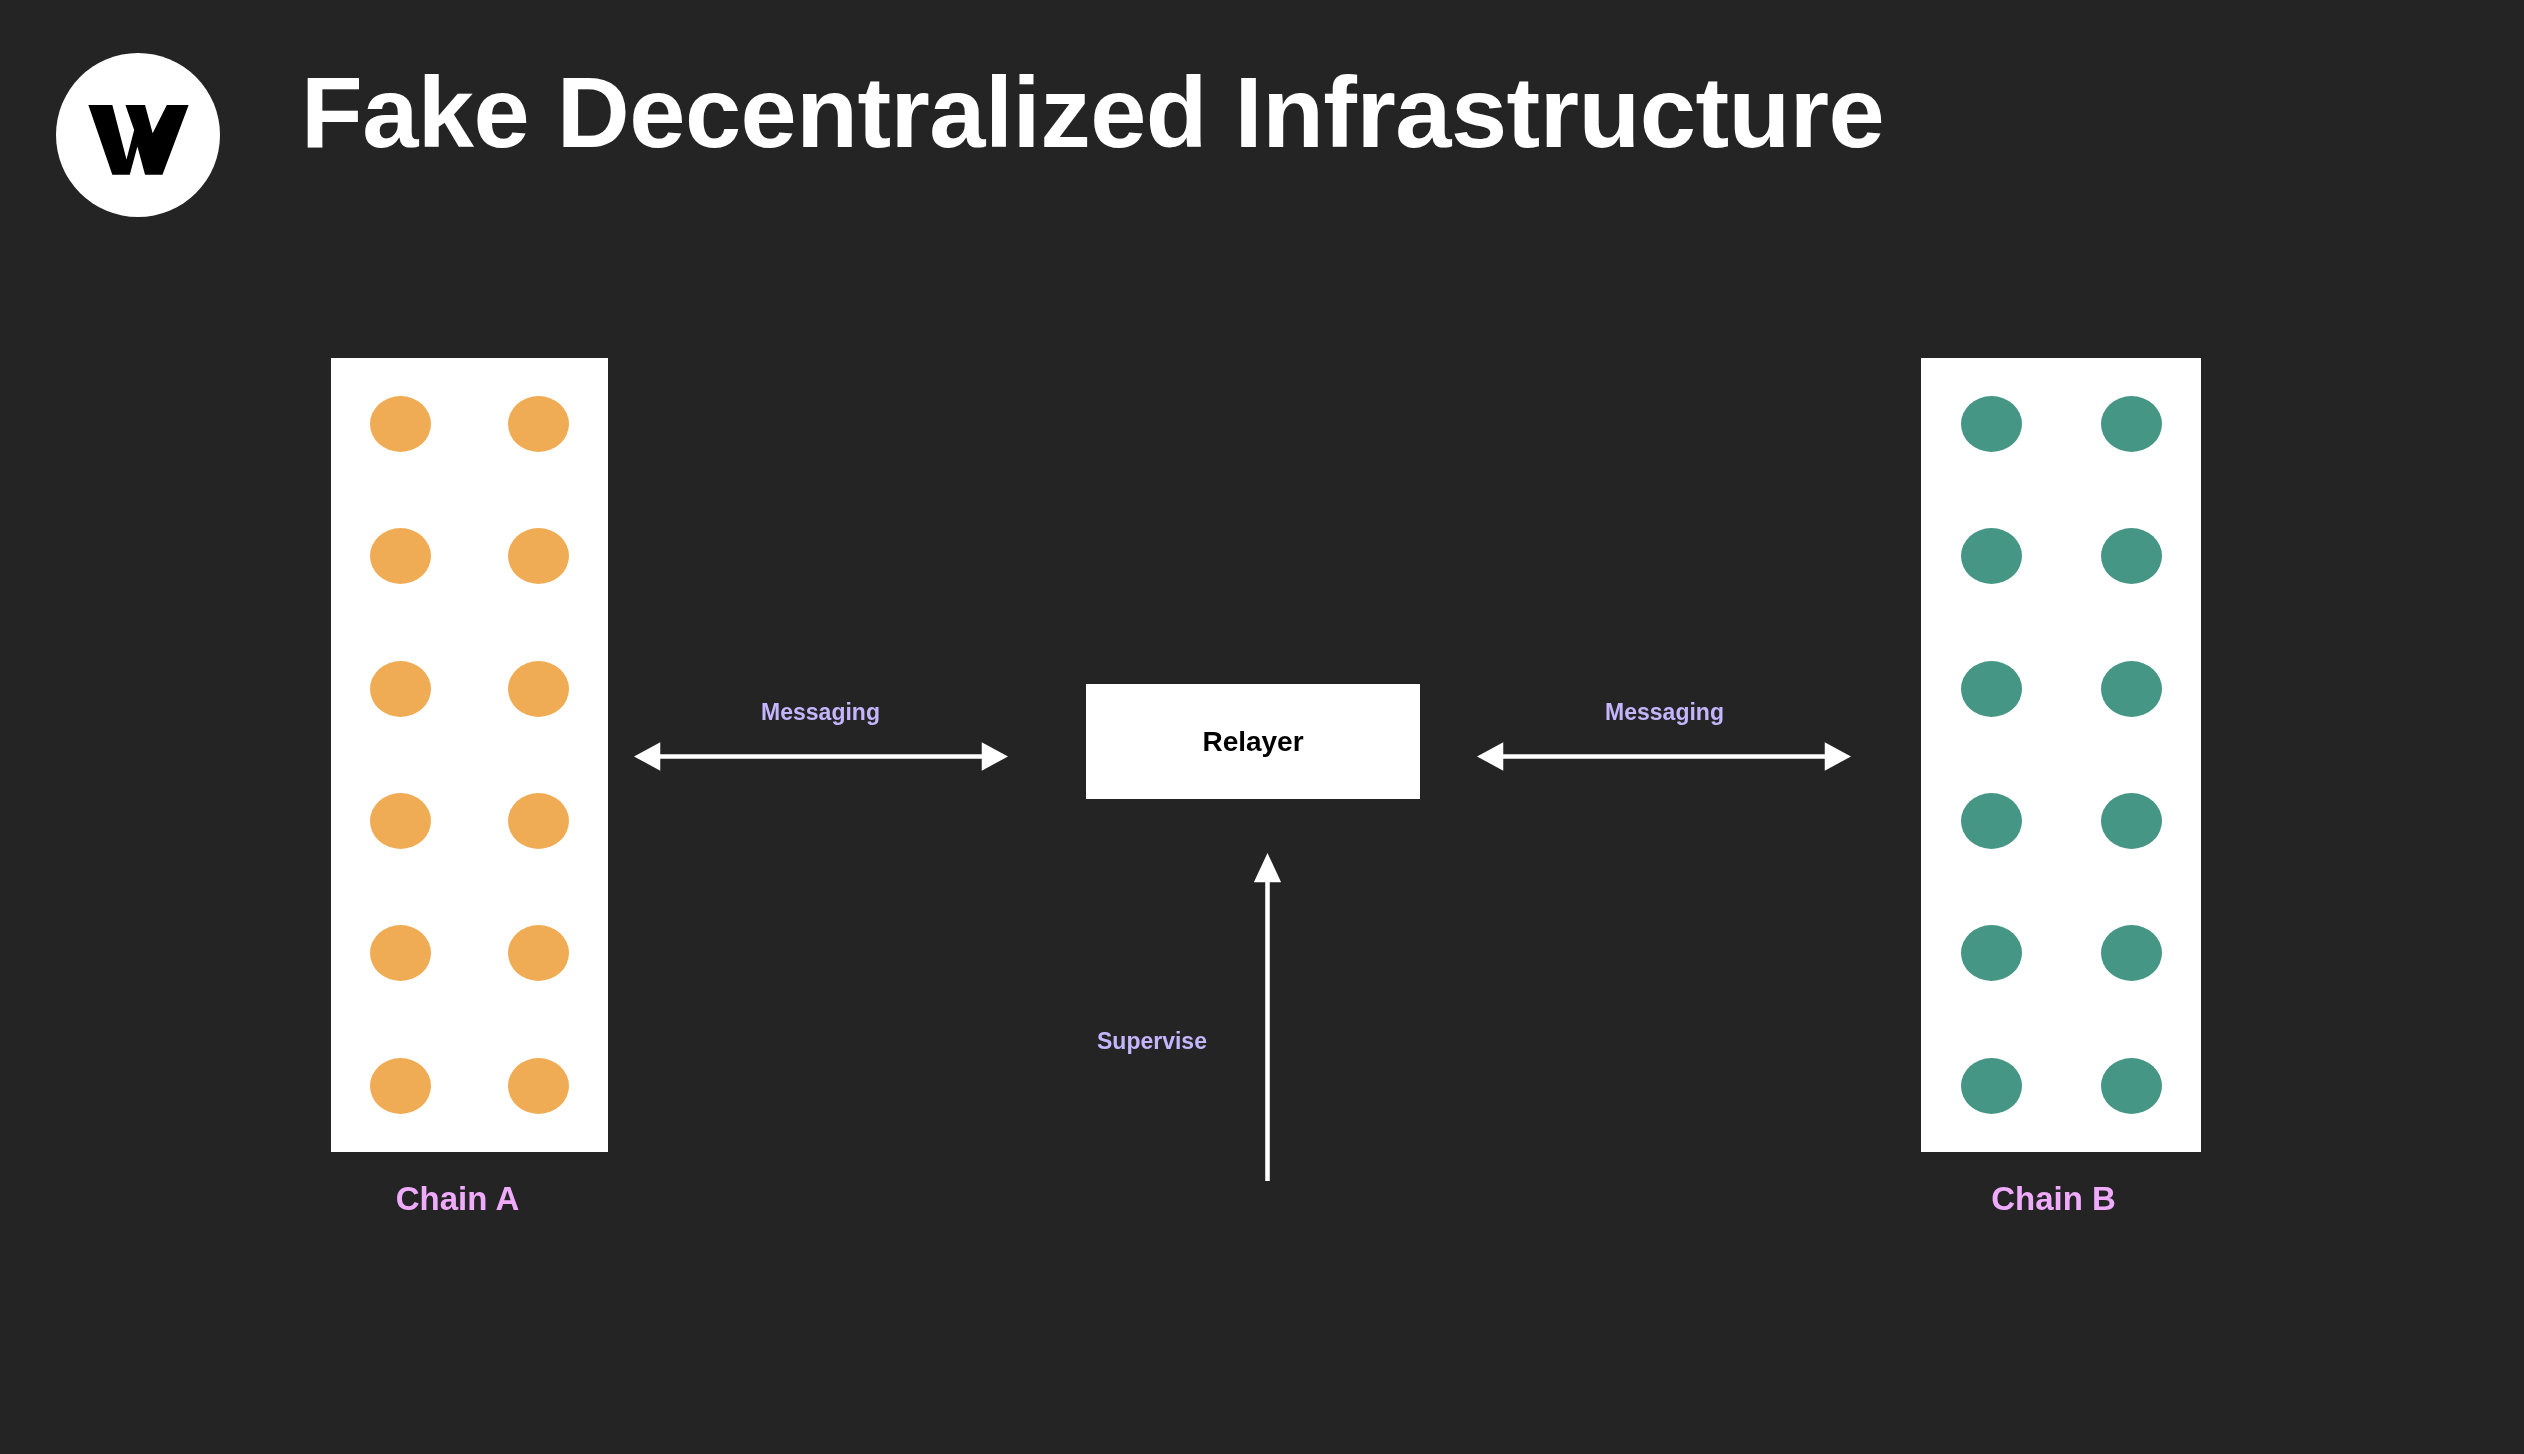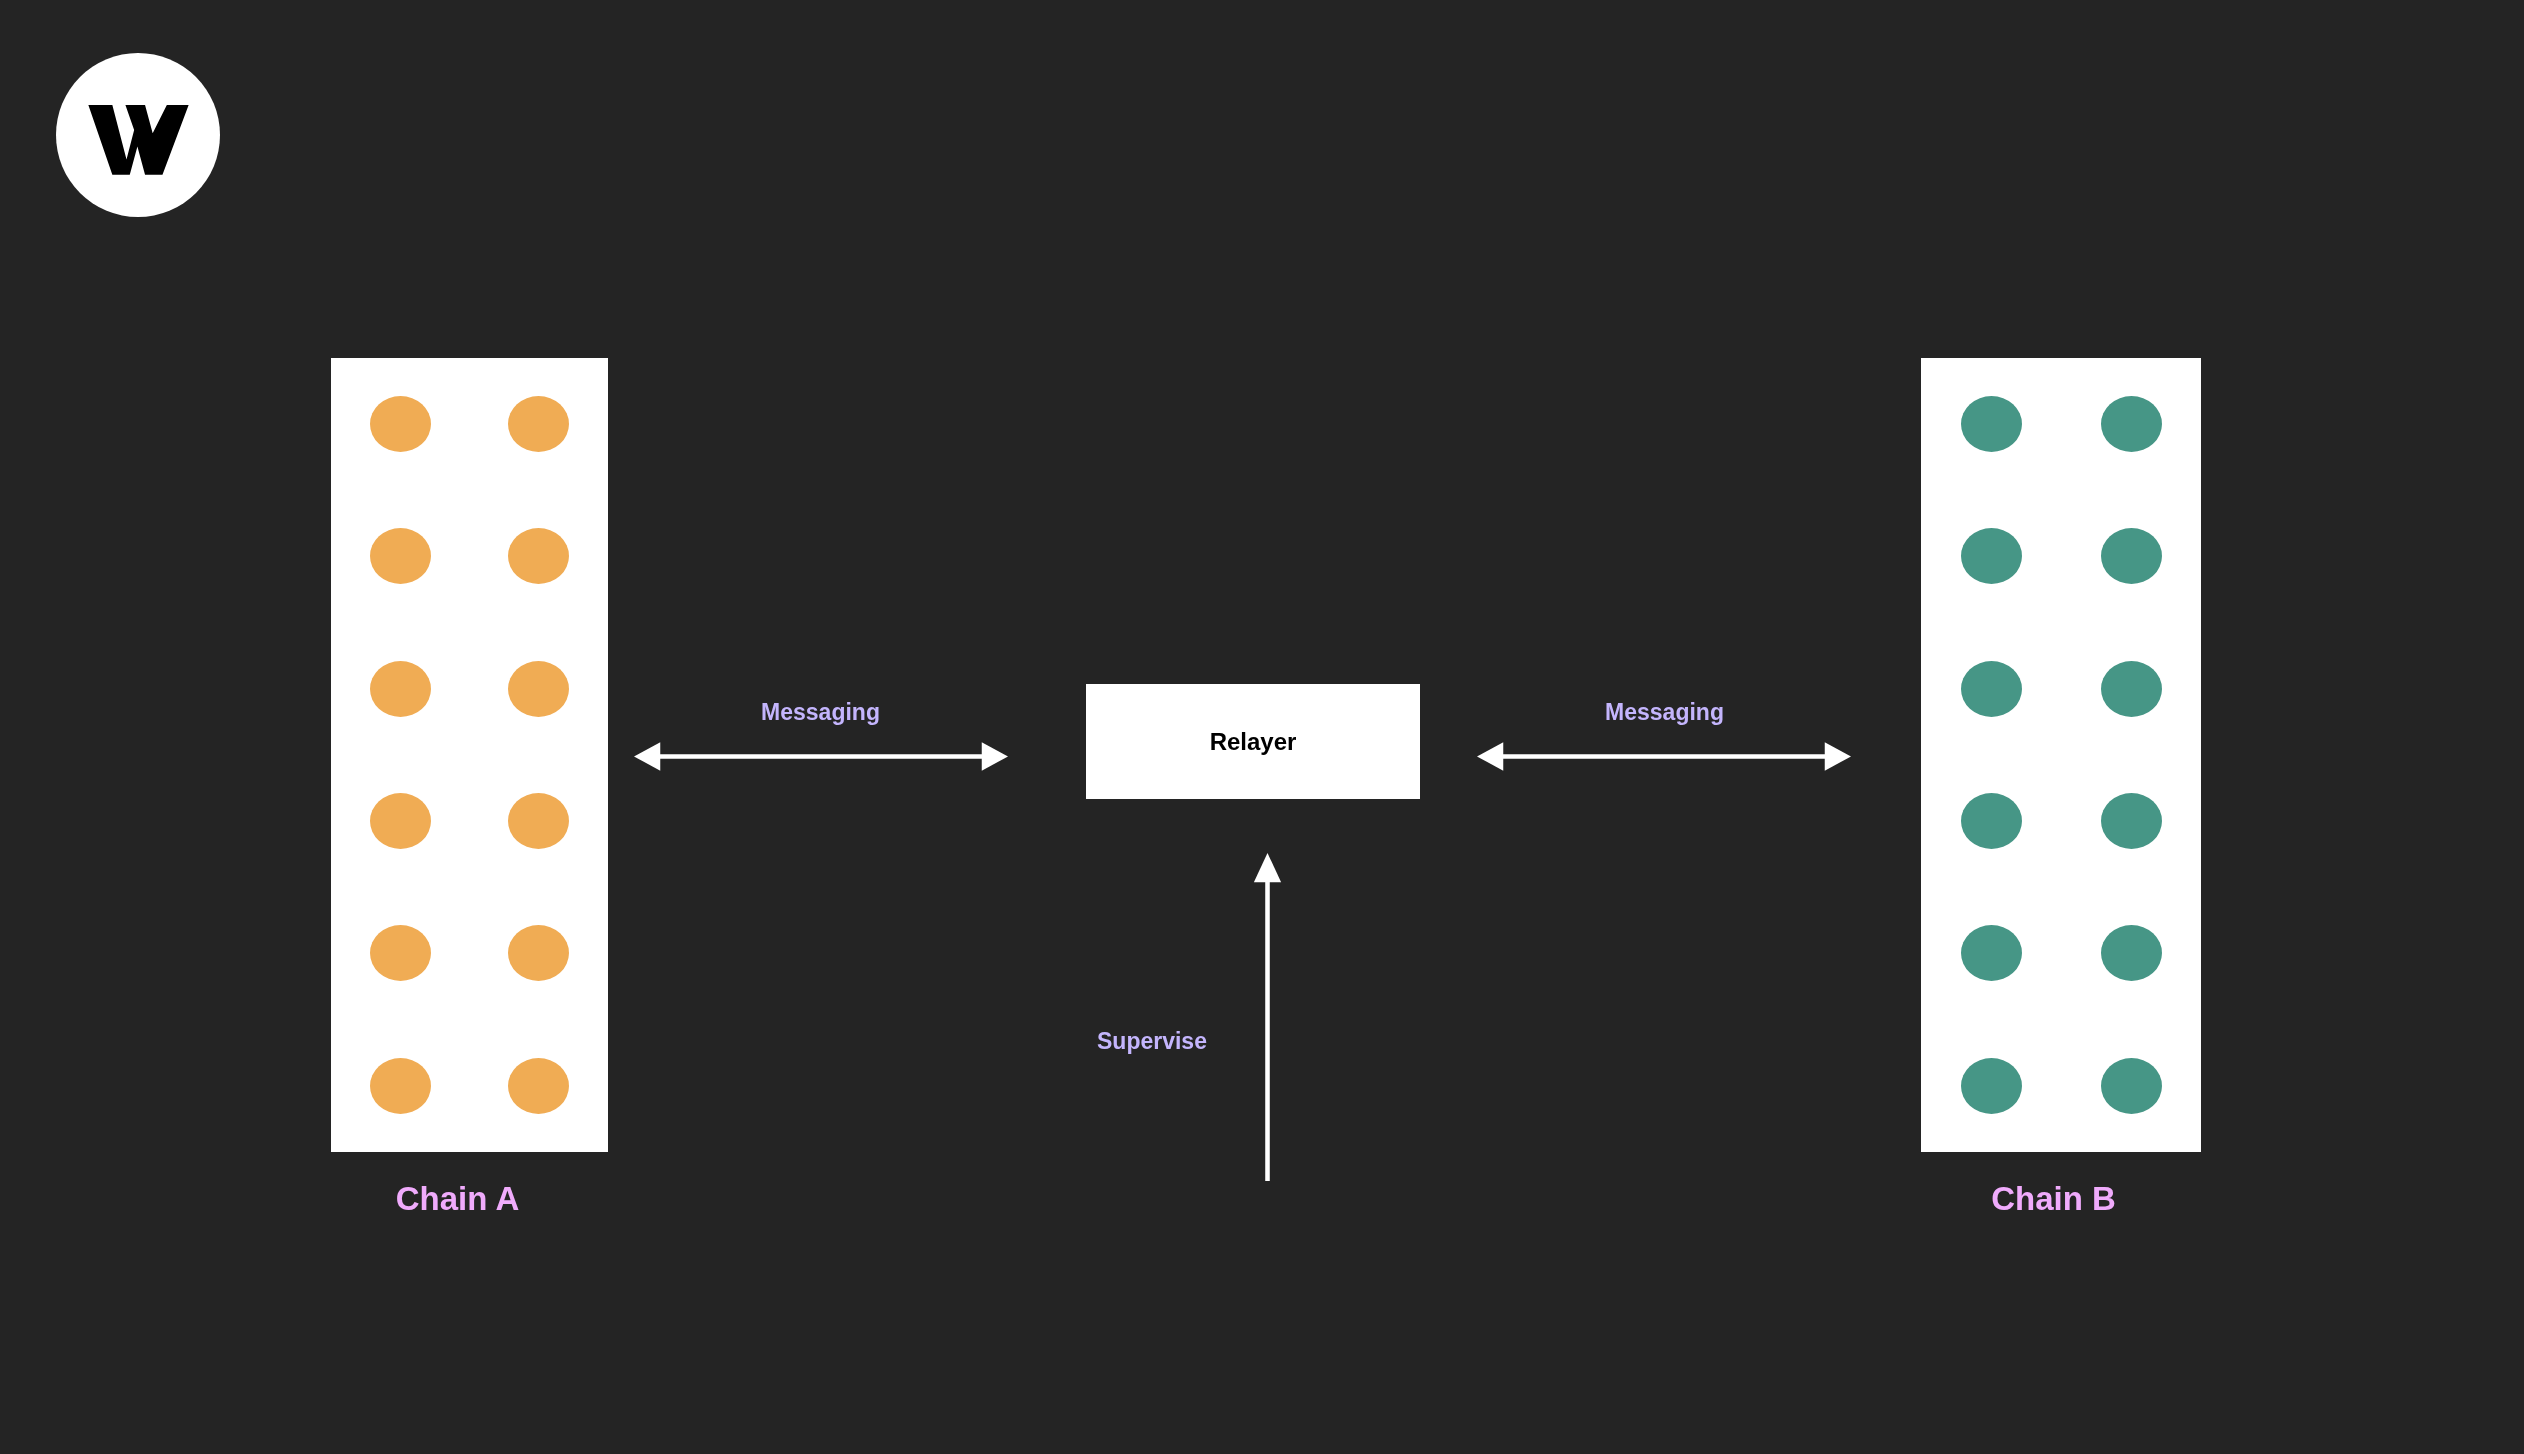--- a/index.html
+++ b/index.html
@@ -104,21 +104,21 @@
     left: 1086px;
     top: 684px;
     width: 334px;
     height: 115px;
     background: #ffffff;
     display: flex;
     align-items: center;
     justify-content: center;
   }
   #relayer-label {
-    font-size: 24px;
+    font-size: 28px;
     font-weight: 700;
     color: #000000;
     white-space: nowrap;
   }
 
   
   #oracle-pill {
     position: absolute;
     left: 1124px;
     top: 1174px;
@@ -166,20 +166,21 @@
 <div id="stage">
 
   <div id="header">
 
     <div id="logo-badge">
       <svg id="logo-mark" viewBox="0 0 100 100" aria-hidden="true">
         <path d="M4 22 H26 L39 72 L46 45 L38 22 H56 L63 48 L76 22 H96 L72 86 H56 L49 60 L42 86 H26 Z" fill="#000000"></path>
       </svg>
     </div>
 
+    <div id="page-title">Fake Decentralized Infrastructure</div>
   </div>
 
   <div id="chain-a-block" class="chain-block">
     <span class="node-dot dot-orange"></span>
     <span class="node-dot dot-orange"></span>
     <span class="node-dot dot-orange"></span>
     <span class="node-dot dot-orange"></span>
     <span class="node-dot dot-orange"></span>
     <span class="node-dot dot-orange"></span>
     <span class="node-dot dot-orange"></span>

